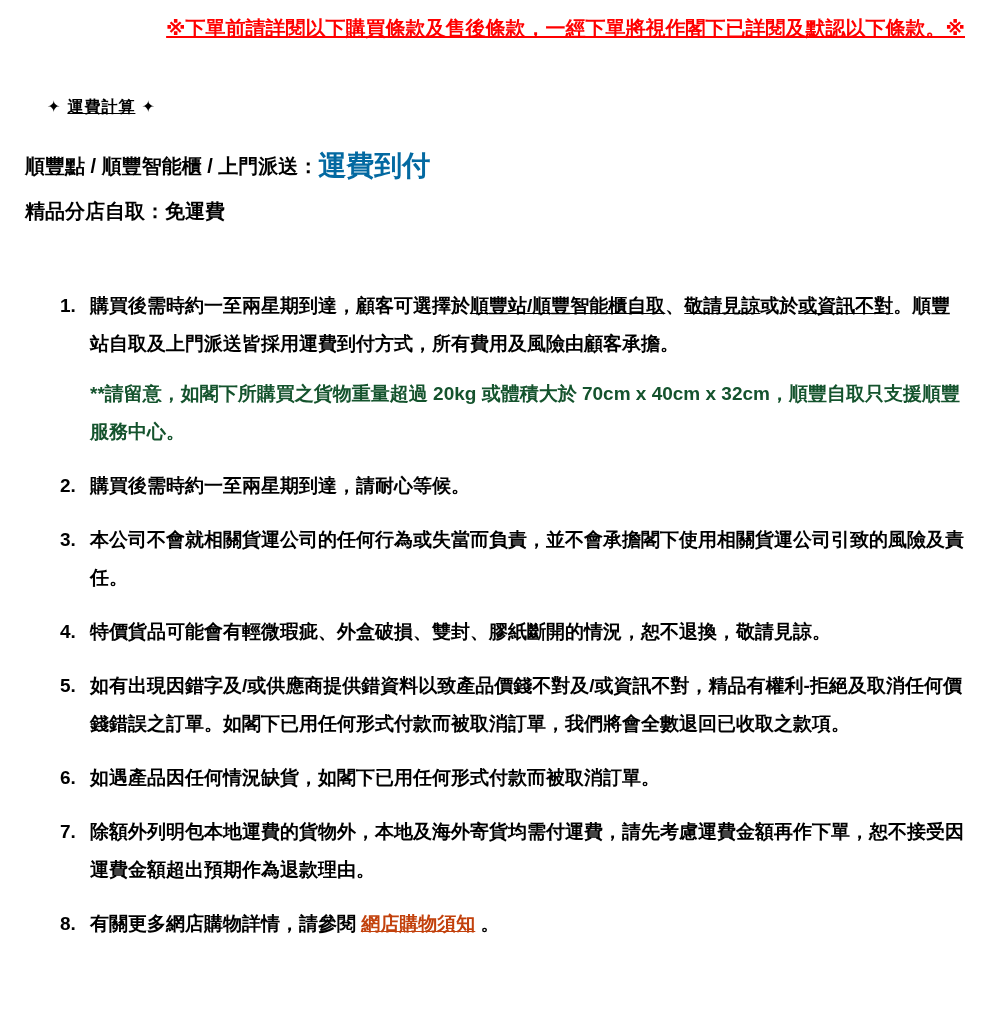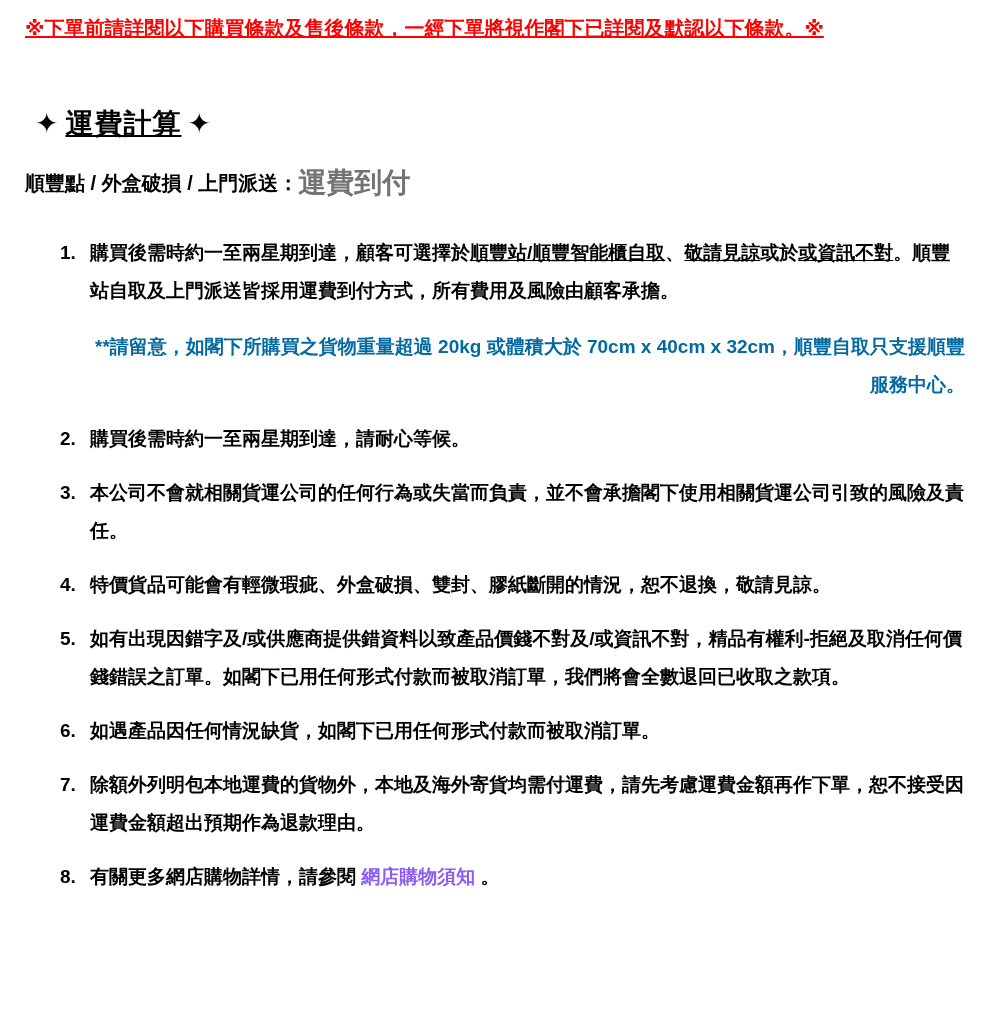--- a/index.html
+++ b/index.html
@@ -14,76 +14,78 @@
     min-height: 1024px;
     box-sizing: border-box;
     padding: 14px 38px 20px 25px;
     background: #ffffff;
   }
   .notice {
     color: #ff0000;
     font-size: 20px;
     line-height: 28px;
     text-decoration: underline;
-    margin: 0 0 70px 0;
+    margin: 0 0 53px 0;
+    text-align: right;
   }
   .section-heading {
-    font-size: 28px;
+    font-size: 16px;
     line-height: 24px;
-    margin: 0 0 30px 4px;
+    margin: 0 0 30px 16px;
     letter-spacing: 1px;
   }
   .section-heading .star { text-decoration: none; margin: 0 6px; }
   .section-heading .u { text-decoration: underline; }
   .ship-line1 {
     font-size: 20px;
     line-height: 34px;
     margin: 0 0 14px 0;
   }
   .ship-highlight {
-    color: #737373;
+    color: #0369a1;
     font-size: 28px;
     vertical-align: -2px;
   }
   .ship-line2 {
     font-size: 20px;
     line-height: 28px;
     margin: 0 0 62px 0;
   }
   .terms { padding-left: 35px; margin-top: 34px; }
   .term-item {
     display: flex;
     font-size: 19px;
     line-height: 38px;
     margin: 0 0 16px 0;
   }
   .term-num { flex: 0 0 30px; width: 30px; }
   .term-body { flex: 1; }
   .u { text-decoration: underline; }
   .red-note {
-    color: #0369a1;
-    margin-top: 18px;
-    text-align: right;
+    color: #14532d;
+    margin-top: 12px;
   }
   .link {
-    color: #8b5cf6;
+    color: #c2410c;
+    text-decoration: underline;
     cursor: pointer;
   }
 </style>
 </head>
 <body>
 
 <div class="page">
 
   <p class="notice">※下單前請詳閱以下購買條款及售後條款，一經下單將視作閣下已詳閱及默認以下條款。※</p>
 
   <h2 class="section-heading"><span class="star">✦</span><span class="u">運費計算</span><span class="star">✦</span></h2>
 
-  <p class="ship-line1"><span>順豐點 / 外盒破損 / 上門派送：</span><span class="ship-highlight">運費到付</span></p>
+  <p class="ship-line1"><span>順豐點 / 順豐智能櫃 / 上門派送：</span><span class="ship-highlight">運費到付</span></p>
 
+  <p class="ship-line2">精品分店自取：免運費</p>
 
 
   <div class="terms">
 
     <div class="term-item">
       <div class="term-num">1.</div>
       <div class="term-body">
         <span>購買後需時約一至兩星期到達，顧客可選擇於</span><span class="u">順豐站/順豐智能櫃自取</span><span>、</span><span class="u">敬請見諒</span><span>或於</span><span class="u">或資訊不對</span><span>。順豐站自取及上門派送皆採用運費到付方式，所有費用及風險由顧客承擔。</span>
         <div class="red-note">**請留意，如閣下所購買之貨物重量超過 20kg 或體積大於 70cm x 40cm x 32cm，順豐自取只支援順豐服務中心。</div>
       </div>

